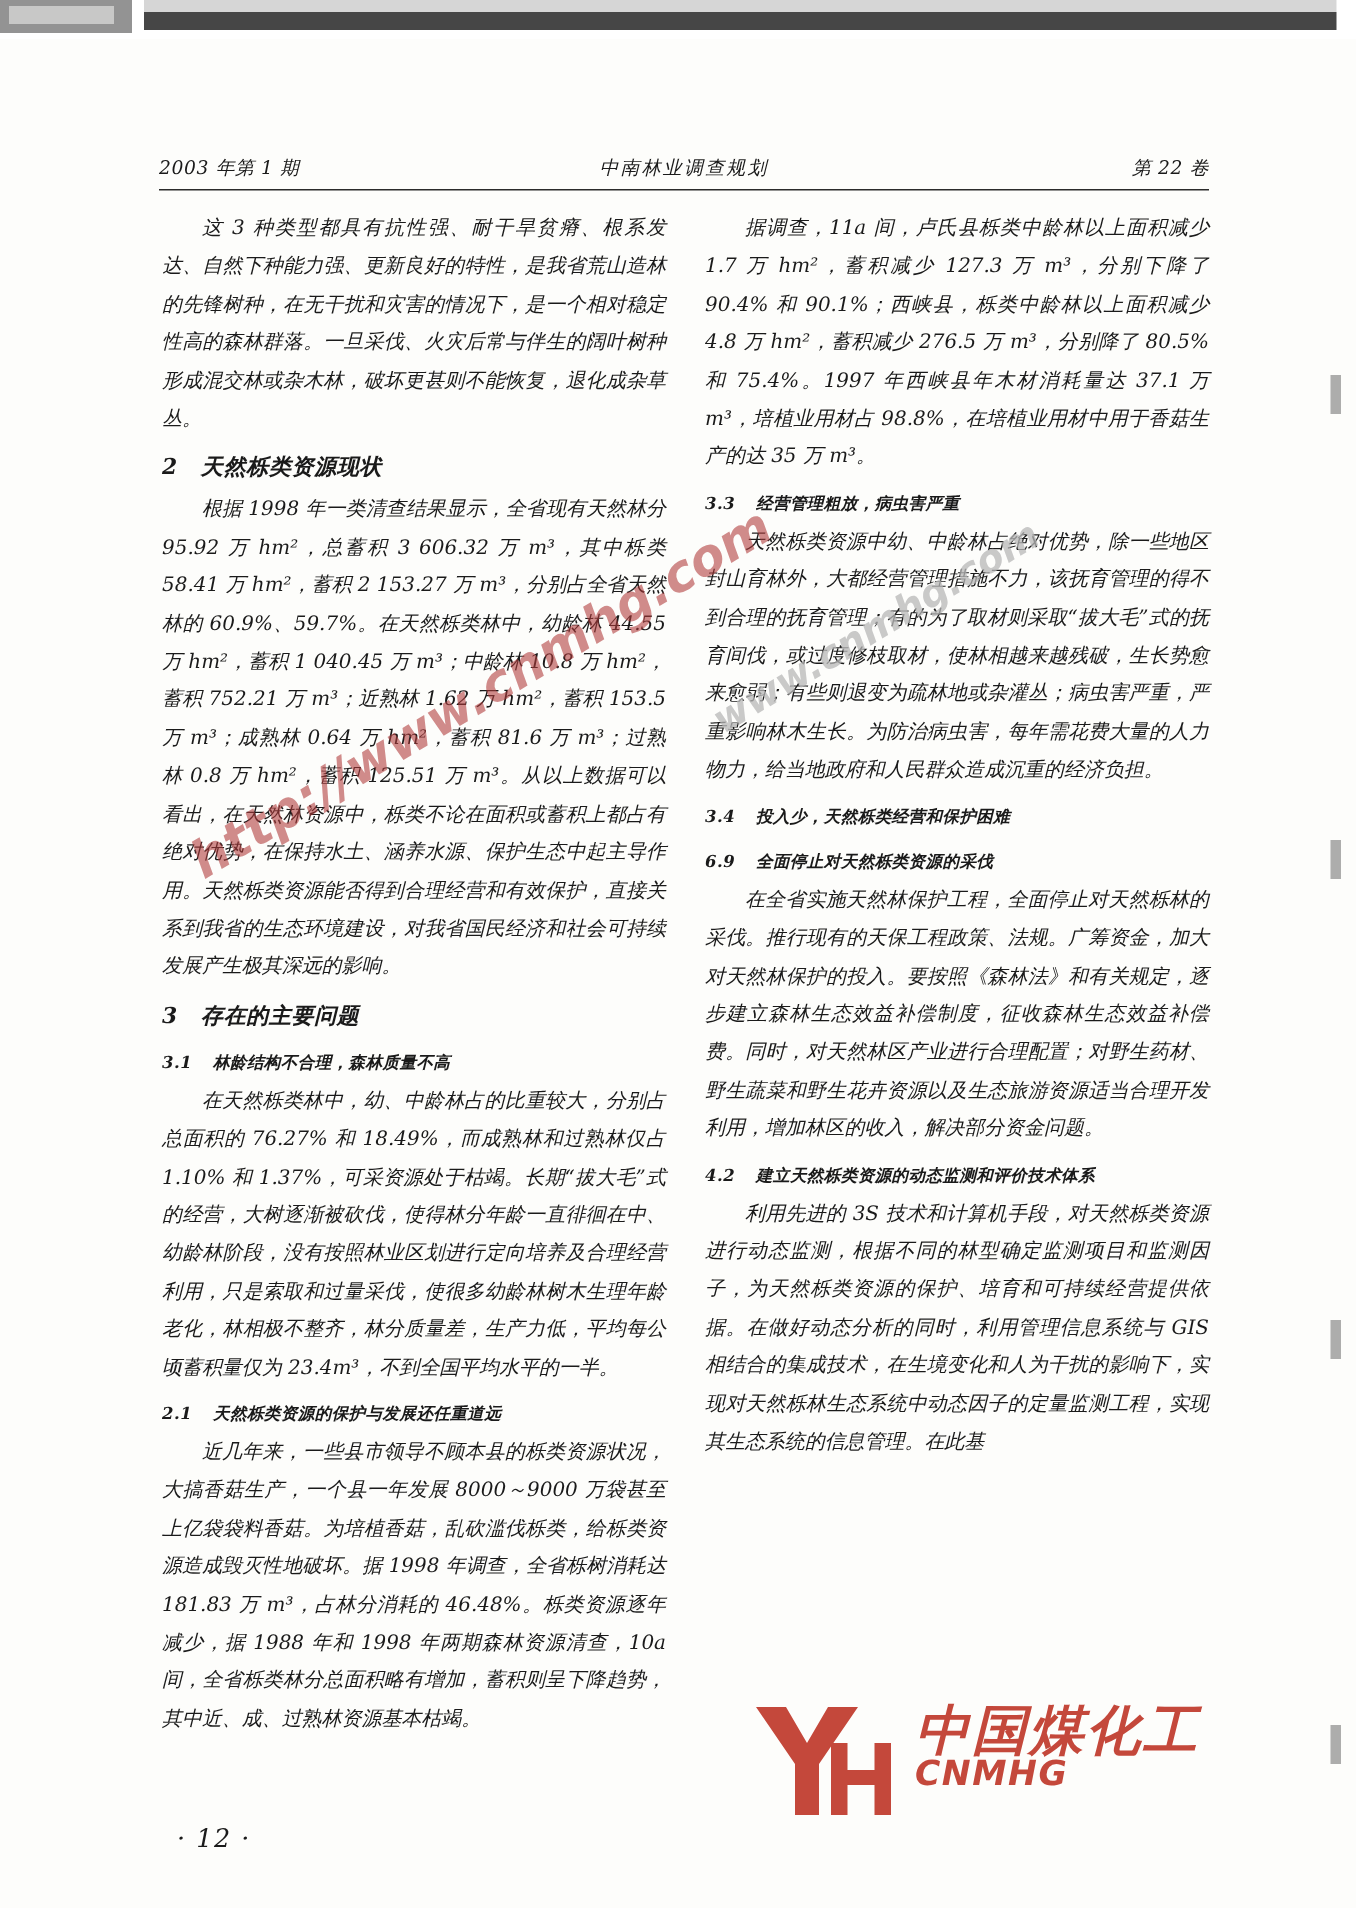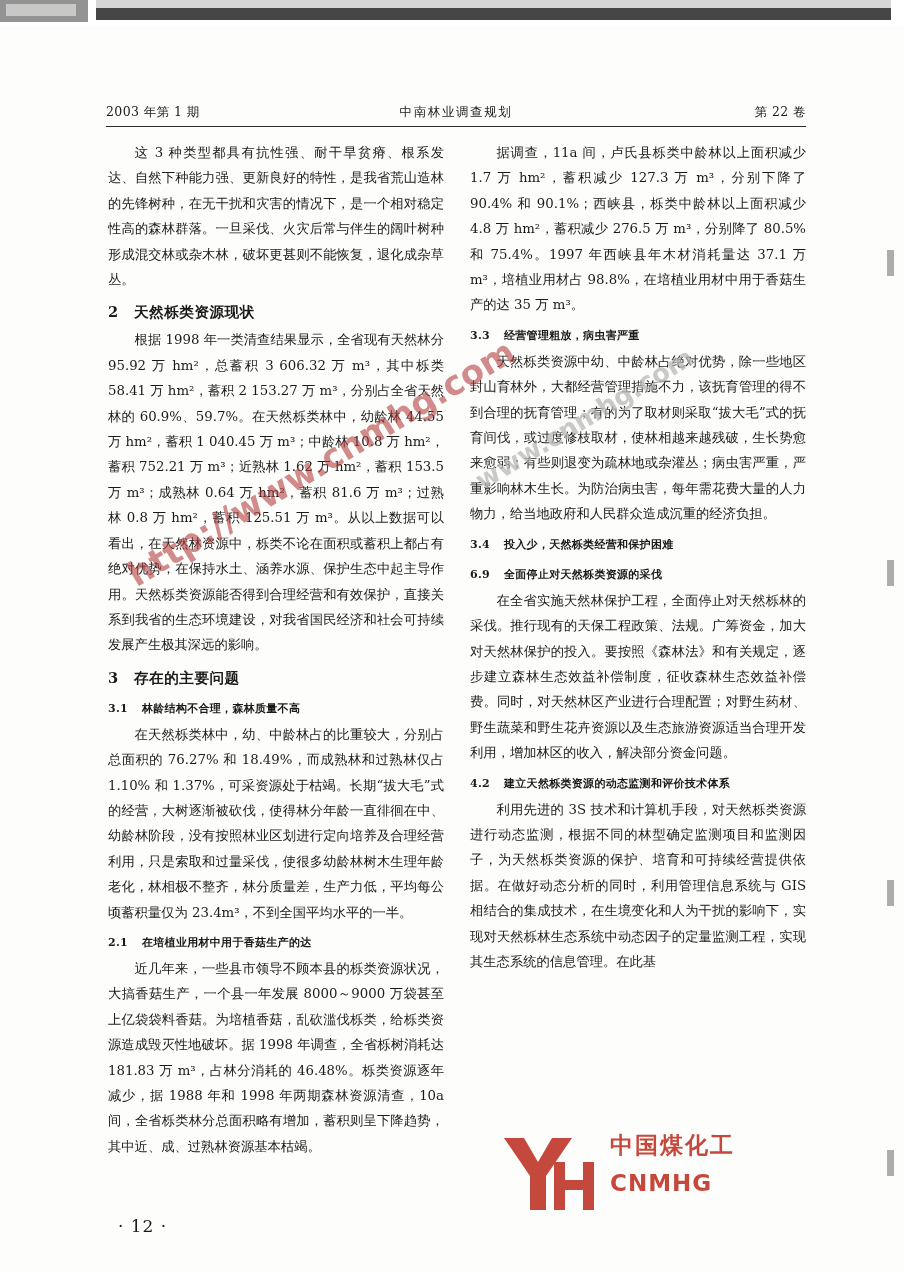--- a/index.html
+++ b/index.html
@@ -8,20 +8,21 @@
     background: #ffffff;
   }
   #page {
     position: relative;
     width: 904px;
     height: 1272px;
     background: #fdfdfb;
     overflow: hidden;
     font-family: "DejaVu Serif", "Liberation Serif", serif;
     color: #1a1a1a;
+    font-style: italic;
   }
   
   .scan-top-bar {
     position: absolute;
     top: 0;
     left: 0;
     width: 904px;
     height: 26px;
     background: #ffffff;
   }
@@ -210,21 +211,21 @@
     top: 4px;
     width: 96px;
     height: 84px;
   }
   .wm-logo .mark svg { display: block; }
   .wm-logo .cn-name {
     position: absolute;
     left: 112px;
     top: 2px;
     font-family: "DejaVu Sans", "Liberation Sans", sans-serif;
-    font-size: 23px;
+    font-size: 36px;
     font-weight: bold;
     color: #c0392b;
     letter-spacing: 2px;
   }
   .wm-logo .en-name {
     position: absolute;
     left: 112px;
     top: 42px;
     font-family: "DejaVu Sans", "Liberation Sans", sans-serif;
     font-size: 23px;
@@ -261,21 +262,21 @@
     <h2 class="sec">
       <span class="num">3</span><span>存在的主要问题</span>
     </h2>
 
     <h3 class="sub">
       <span class="num">3.1</span><span>林龄结构不合理，森林质量不高</span>
     </h3>
     <p class="body">在天然栎类林中，幼、中龄林占的比重较大，分别占总面积的 76.27% 和 18.49%，而成熟林和过熟林仅占 1.10% 和 1.37%，可采资源处于枯竭。长期“拔大毛”式的经营，大树逐渐被砍伐，使得林分年龄一直徘徊在中、幼龄林阶段，没有按照林业区划进行定向培养及合理经营利用，只是索取和过量采伐，使很多幼龄林树木生理年龄老化，林相极不整齐，林分质量差，生产力低，平均每公顷蓄积量仅为 23.4m³，不到全国平均水平的一半。</p>
 
     <h3 class="sub">
-      <span class="num">2.1</span><span>在培植业用材中用于香菇生产的达</span>
+      <span class="num">2.1</span><span>天然栎类资源的保护与发展还任重道远</span>
     </h3>
     <p class="body">近几年来，一些县市领导不顾本县的栎类资源状况，大搞香菇生产，一个县一年发展 8000～9000 万袋甚至上亿袋袋料香菇。为培植香菇，乱砍滥伐栎类，给栎类资源造成毁灭性地破坏。据 1998 年调查，全省栎树消耗达 181.83 万 m³，占林分消耗的 46.48%。栎类资源逐年减少，据 1988 年和 1998 年两期森林资源清查，10a 间，全省栎类林分总面积略有增加，蓄积则呈下降趋势，其中近、成、过熟林资源基本枯竭。</p>
   </div>
 
   <div class="col col-right">
     <p class="body">据调查，11a 间，卢氏县栎类中龄林以上面积减少 1.7 万 hm²，蓄积减少 127.3 万 m³，分别下降了 90.4% 和 90.1%；西峡县，栎类中龄林以上面积减少 4.8 万 hm²，蓄积减少 276.5 万 m³，分别降了 80.5% 和 75.4%。1997 年西峡县年木材消耗量达 37.1 万 m³，培植业用材占 98.8%，在培植业用材中用于香菇生产的达 35 万 m³。</p>
 
     <h3 class="sub">
       <span class="num">3.3</span><span>经营管理粗放，病虫害严重</span>
     </h3>

